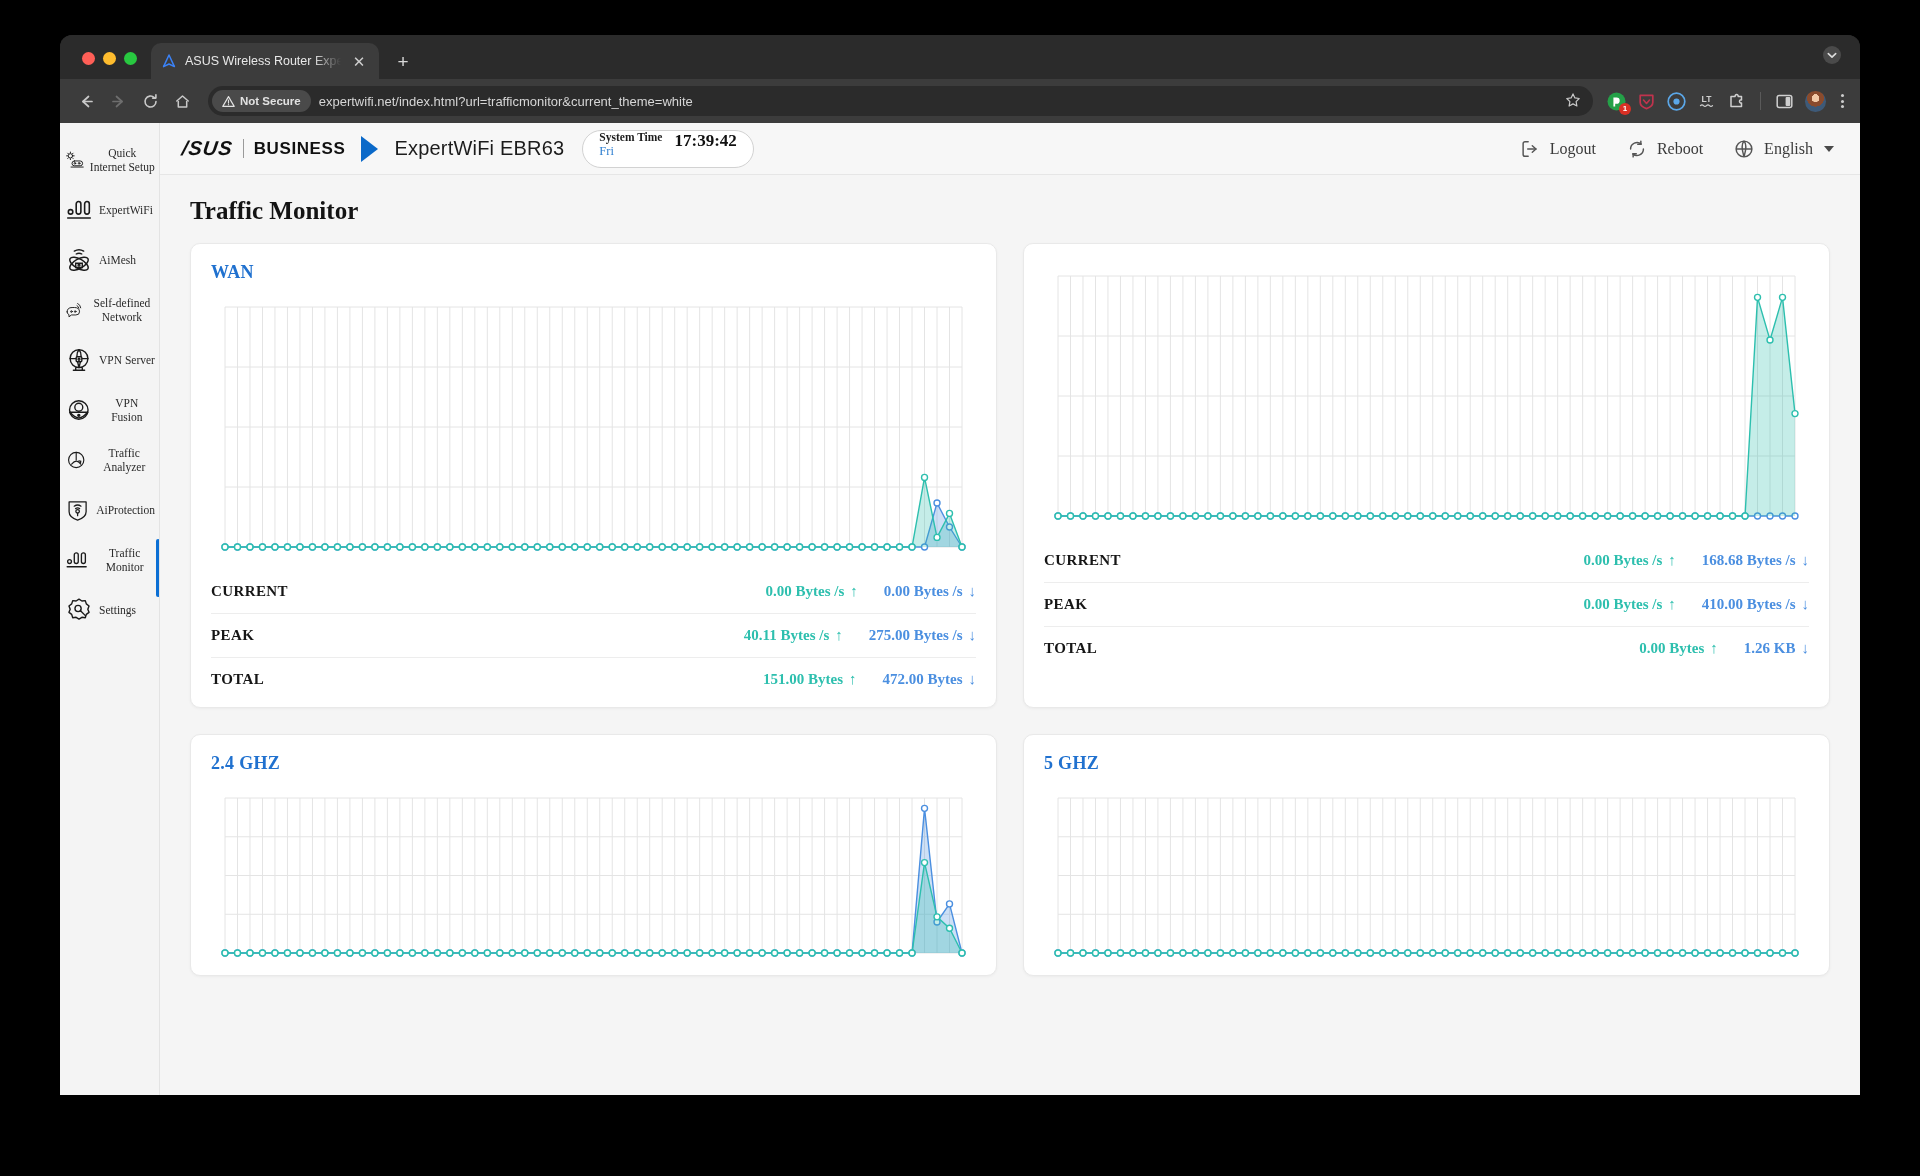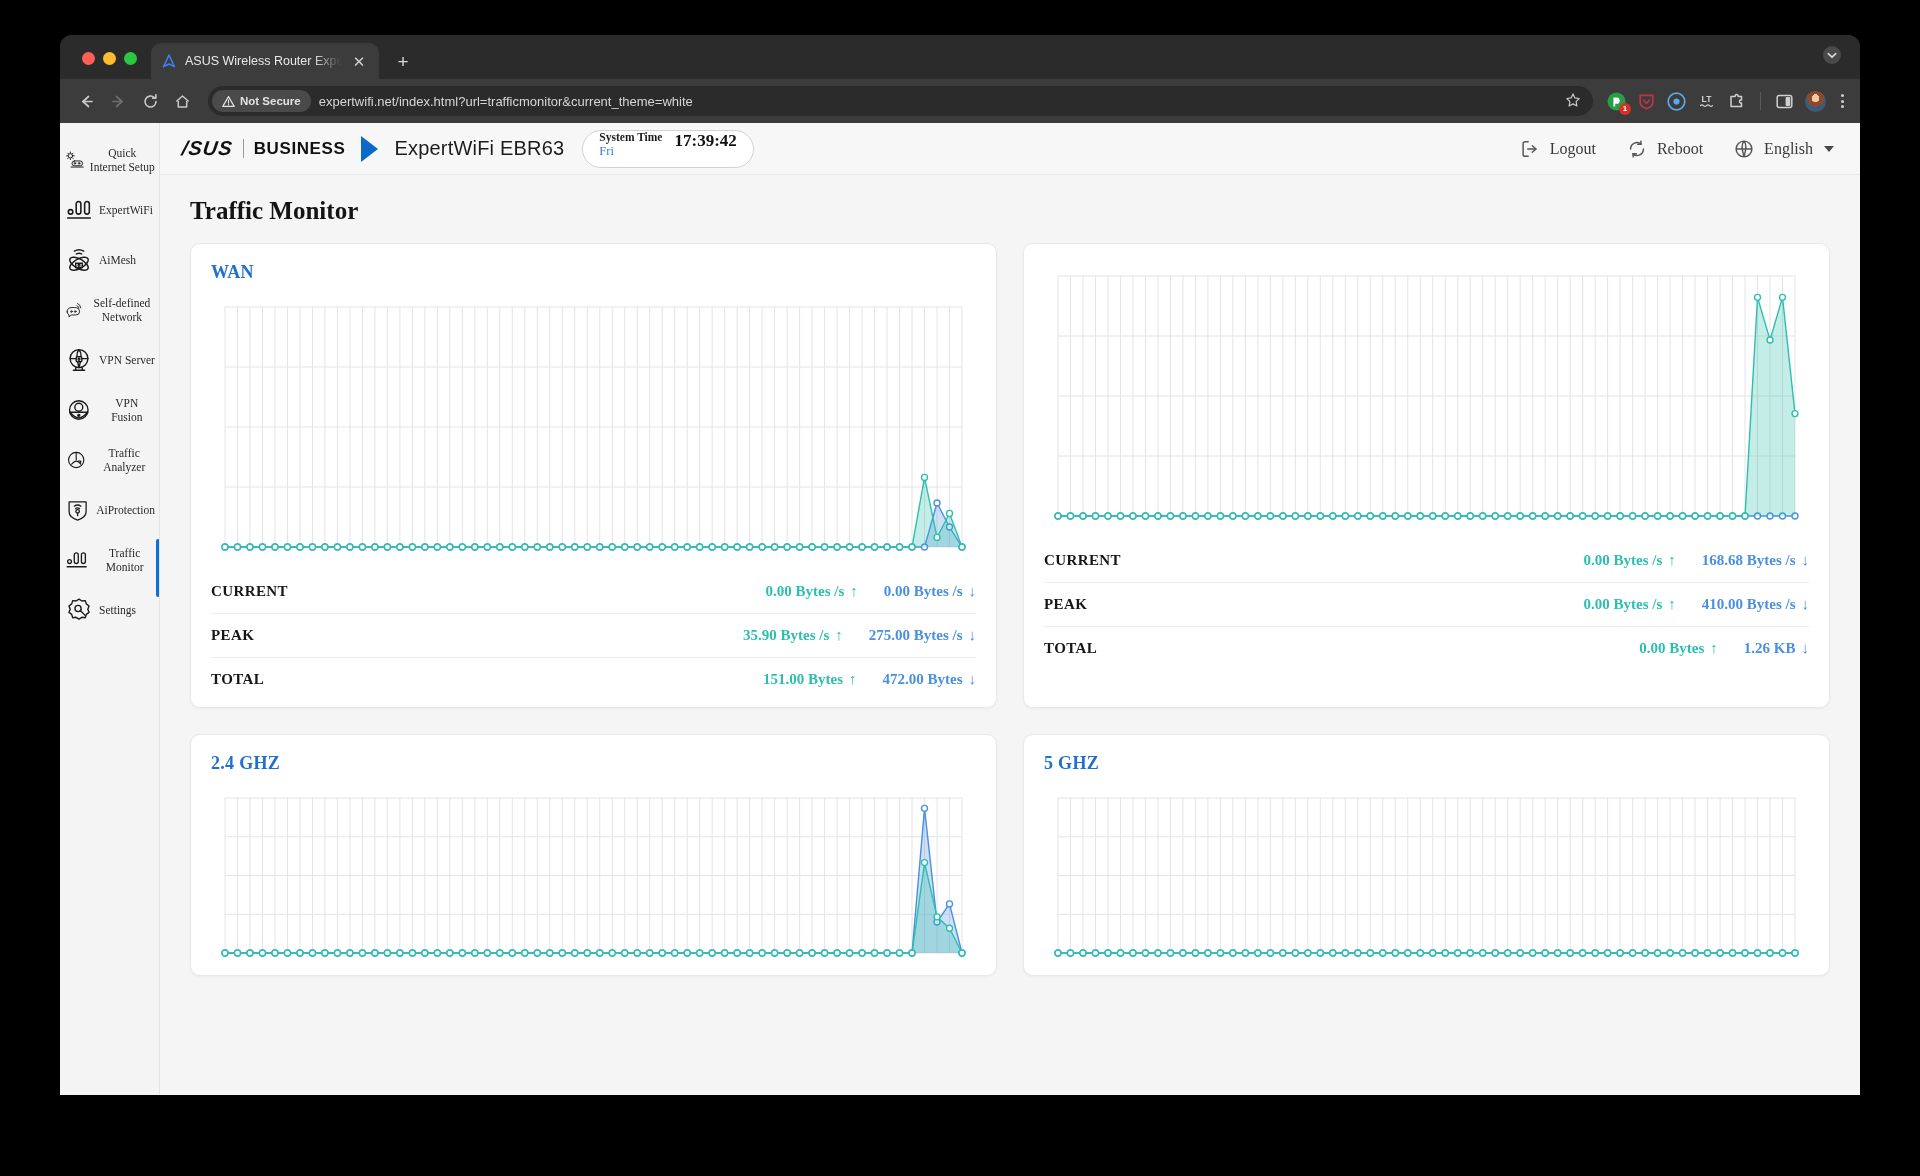--- a/index.html
+++ b/index.html
@@ -711,21 +711,21 @@
                   <span class="stat-v down">
                       <span>0.00 Bytes /s</span>
                       <span class="arrow">↓</span>
                     </span>
                 </span>
               </div>
               <div class="stat-row">
                 <span class="stat-name">PEAK</span>
                 <span class="stat-vals">
                   <span class="stat-v up">
-                      <span>35.90 Bytes /s</span>
+                      <span>40.11 Bytes /s</span>
                       <span class="arrow">↑</span>
                     </span>
                   <span class="stat-v down">
                       <span>275.00 Bytes /s</span>
                       <span class="arrow">↓</span>
                     </span>
                 </span>
               </div>
               <div class="stat-row">
                 <span class="stat-name">TOTAL</span>

